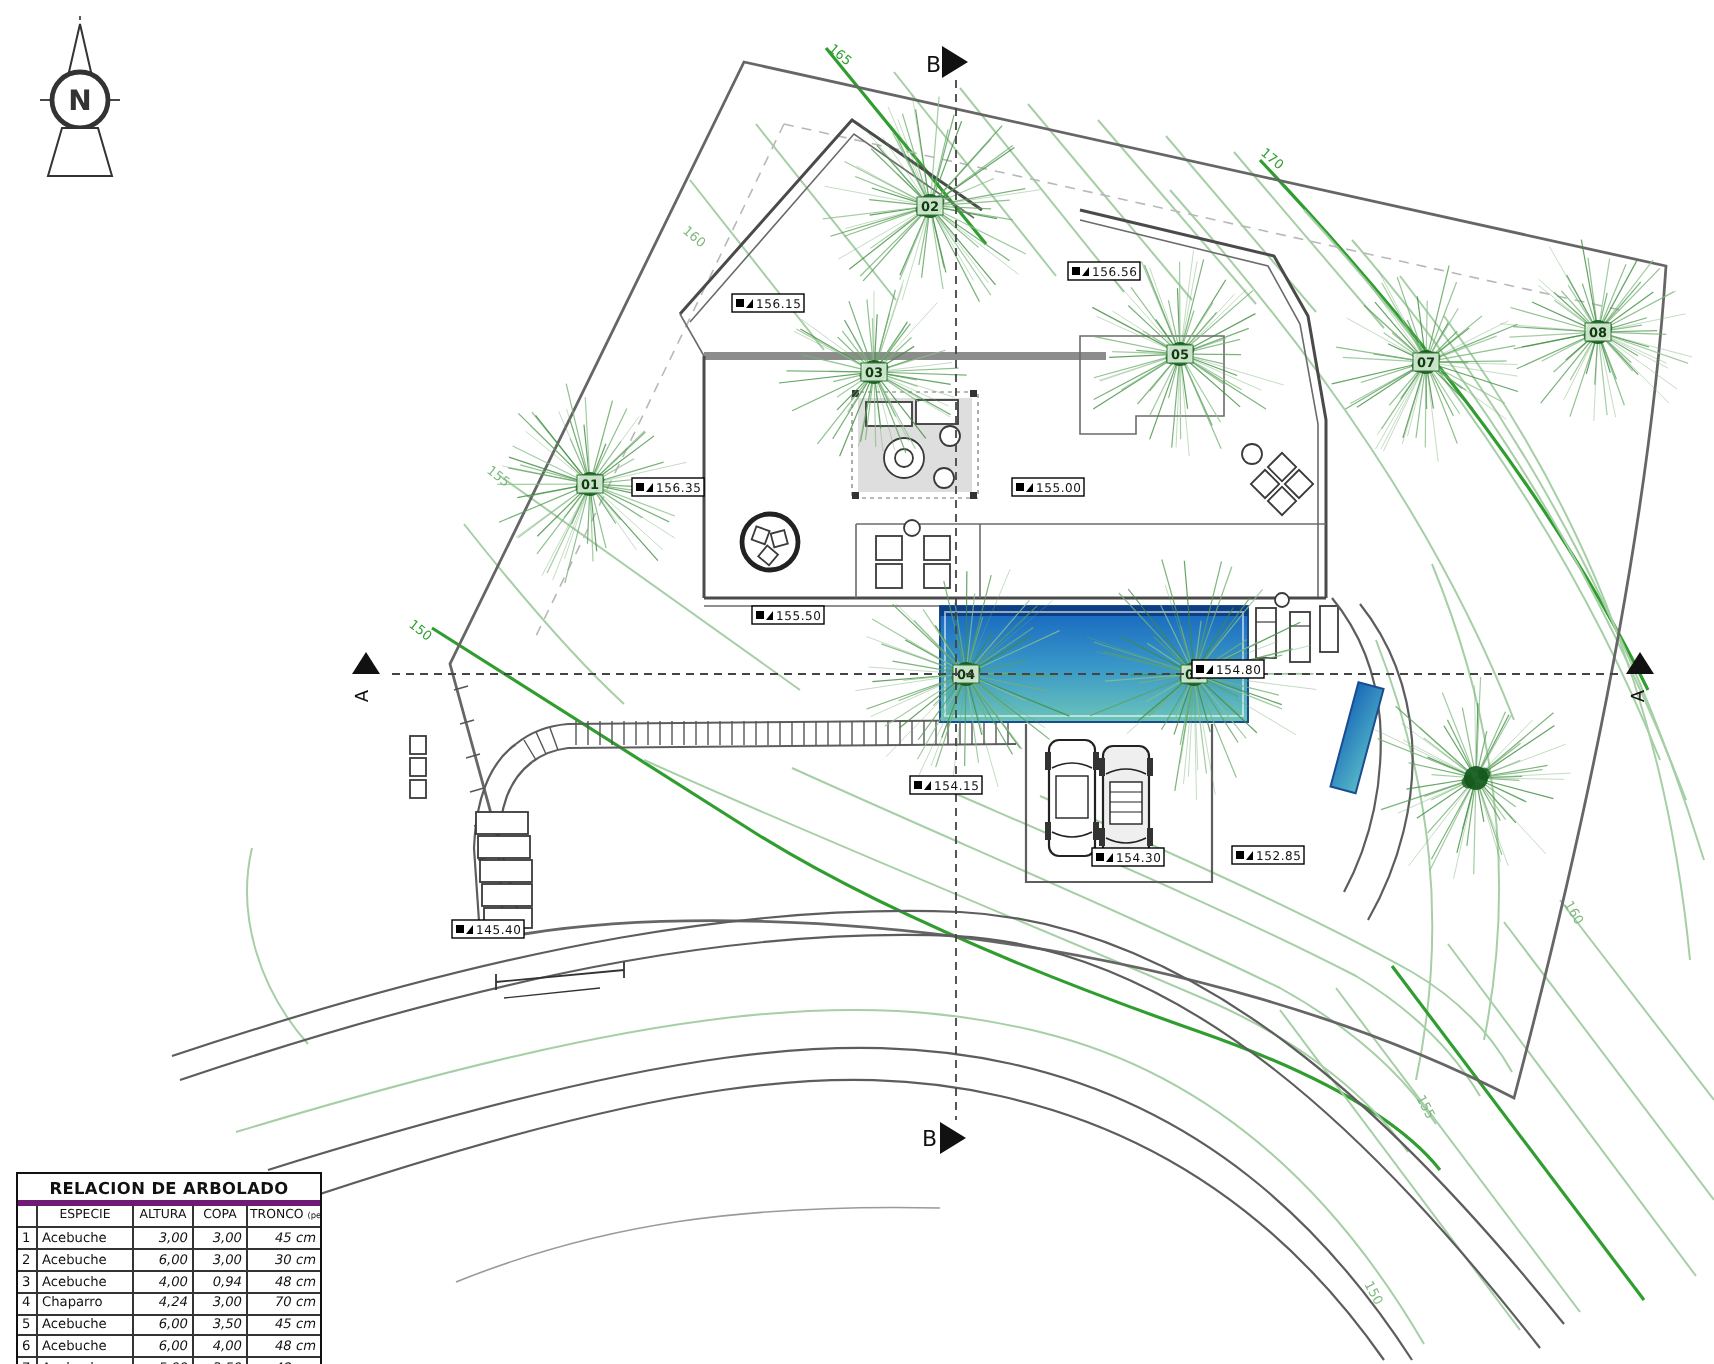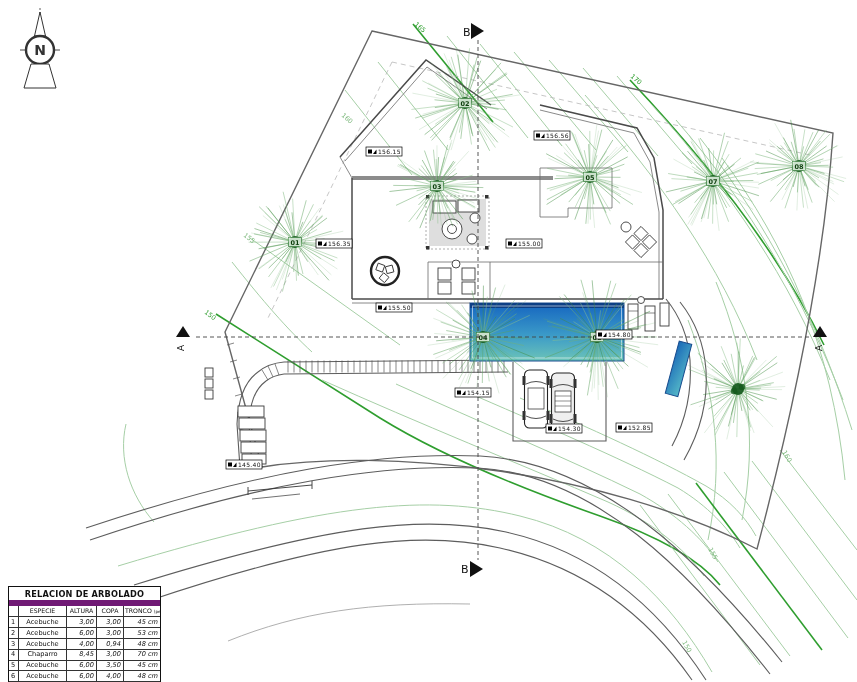--- a/index.html
+++ b/index.html
@@ -16,25 +16,25 @@
   .furn{stroke:#3a3a3a;stroke-width:.9;fill:#ffffff;}
   .dash{stroke:#444;stroke-width:.9;fill:none;stroke-dasharray:4 3;}
   .setback{stroke:#b8b8b8;stroke-width:.8;fill:none;stroke-dasharray:5 4;}
   .tick{stroke:#555;stroke-width:.7;}
   text{user-select:none;}
 
   
   #arbolado{position:absolute;left:8px;top:586px;width:151px;background:#fff;
     border:1.6px solid #111;font-size:6.6px;color:#111;line-height:1;}
   #arbolado .title{text-align:center;font-size:8.2px;font-weight:bold;
-    padding:2.5px 0;border-bottom:6px solid #701a75;letter-spacing:.2px;}
+    padding:2.5px 0;border-bottom:3px solid #701a75;letter-spacing:.2px;}
   #arbolado .hdr,#arbolado .row{display:grid;
     grid-template-columns:10px 48px 30px 27px 1fr;}
   #arbolado .hdr div,#arbolado .row div{border-right:.7px solid #333;
-    border-bottom:.7px solid #333;padding:1.6px 2px;overflow:hidden;white-space:nowrap;text-align:center;}
+    border-bottom:.7px solid #333;padding:1.6px 2px;overflow:hidden;white-space:nowrap;}
   #arbolado .hdr div{text-align:center;font-size:6.2px;padding:2px 1px;}
   #arbolado .hdr div:last-child,#arbolado .row div:last-child{border-right:none;}
   #arbolado .row .num{text-align:left;}
   #arbolado .row .r{text-align:right;font-style:italic;}
   #arbolado .sub{font-size:4.2px;}
 </style>
 </head>
 <body>
 
 <div class="stage">
@@ -1014,33 +1014,33 @@
           <div>Acebuche</div>
           <div class="r">3,00</div>
           <div class="r">3,00</div>
           <div class="r">45 cm</div>
         </div>
         <div class="row">
           <div class="num">2</div>
           <div>Acebuche</div>
           <div class="r">6,00</div>
           <div class="r">3,00</div>
-          <div class="r">53 cm</div>
+          <div class="r">30 cm</div>
         </div>
         <div class="row">
           <div class="num">3</div>
           <div>Acebuche</div>
           <div class="r">4,00</div>
           <div class="r">0,94</div>
           <div class="r">48 cm</div>
         </div>
         <div class="row">
           <div class="num">4</div>
           <div>Chaparro</div>
-          <div class="r">8,45</div>
+          <div class="r">4,24</div>
           <div class="r">3,00</div>
           <div class="r">70 cm</div>
         </div>
         <div class="row">
           <div class="num">5</div>
           <div>Acebuche</div>
           <div class="r">6,00</div>
           <div class="r">3,50</div>
           <div class="r">45 cm</div>
         </div>

